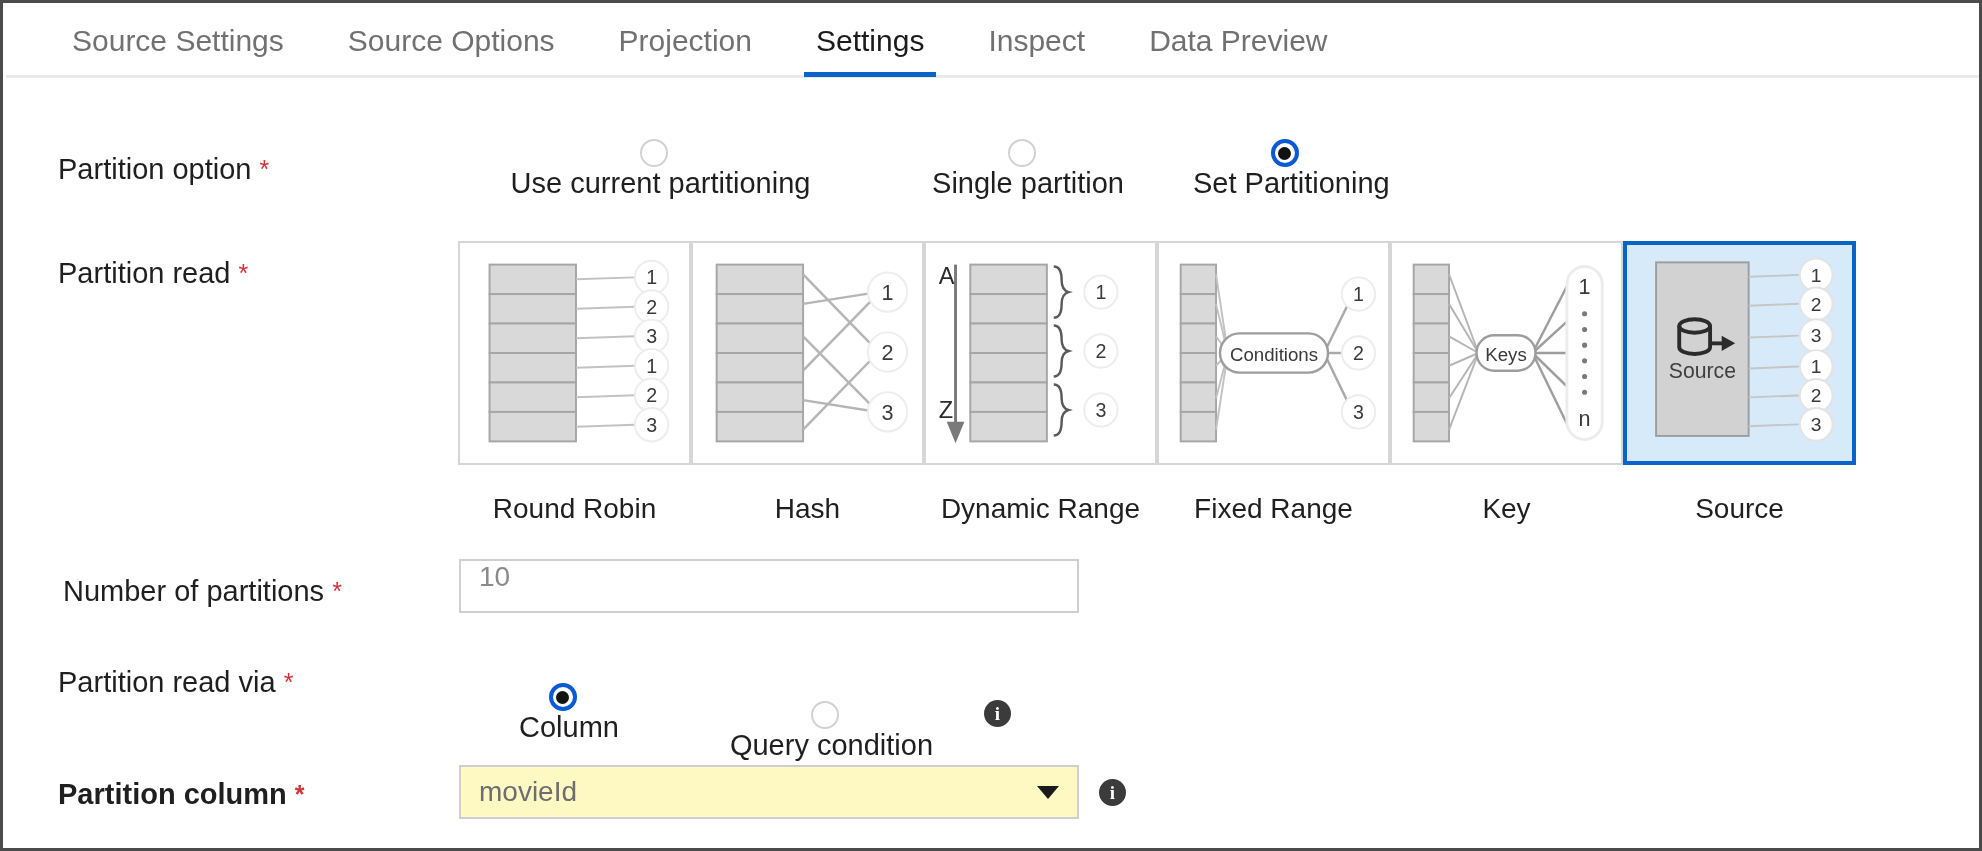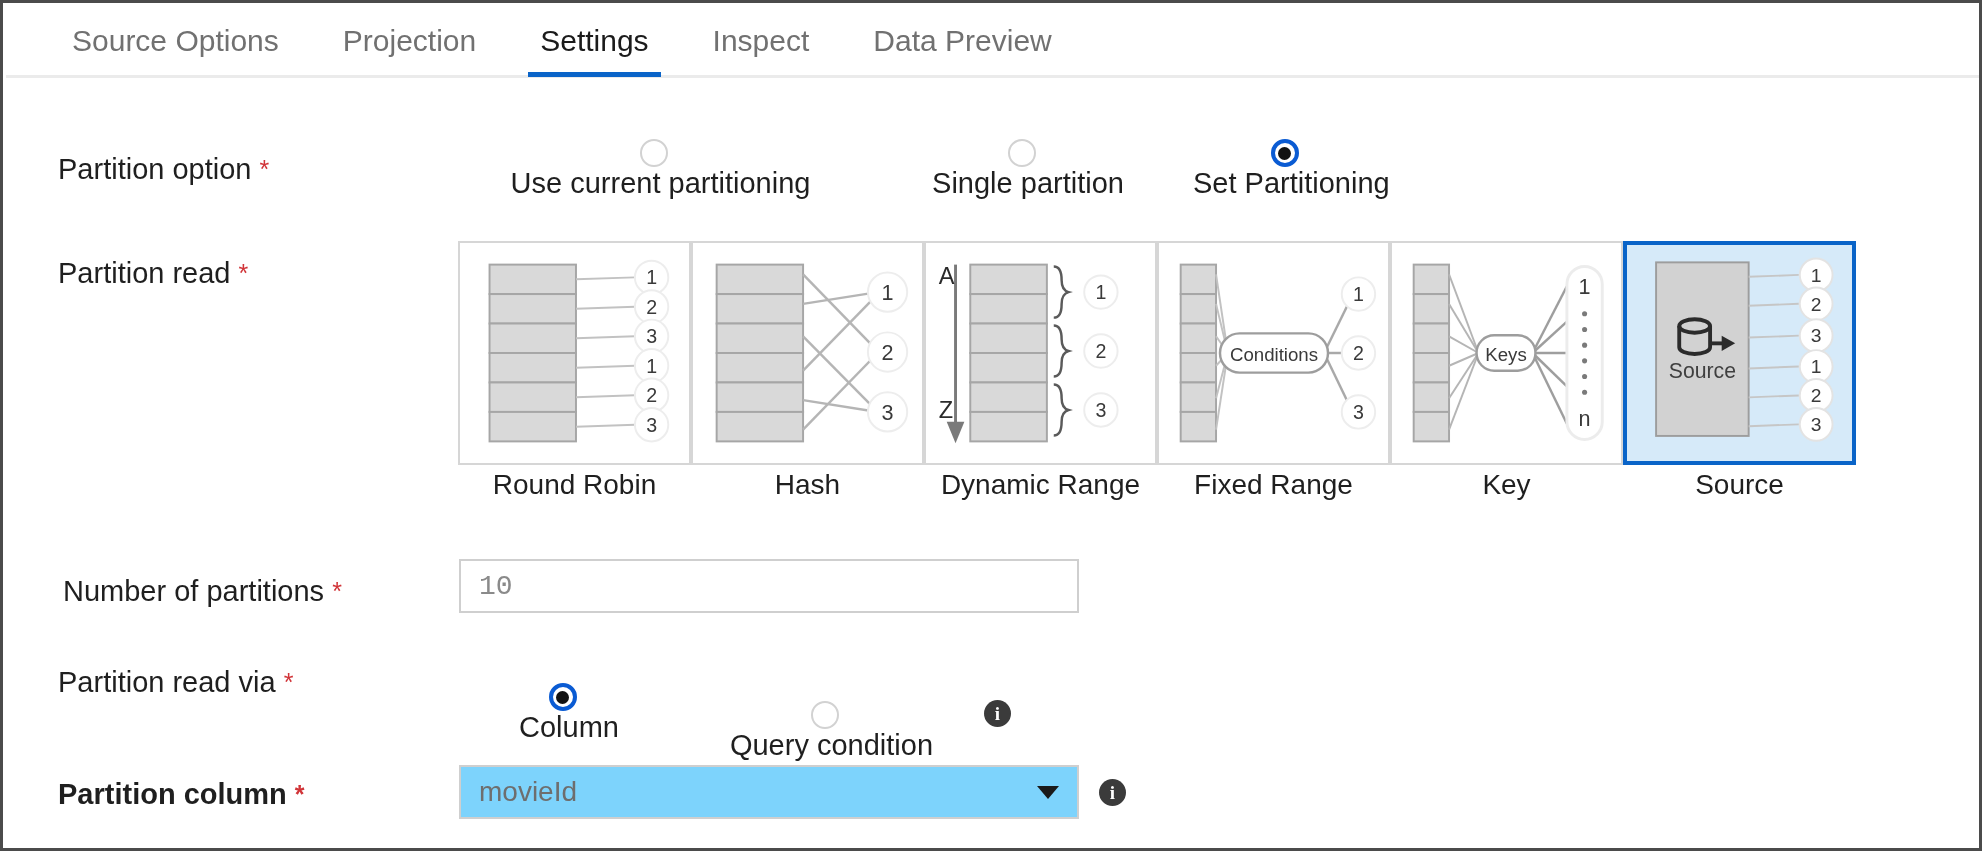--- a/index.html
+++ b/index.html
@@ -104,31 +104,30 @@
     font-family: "Liberation Serif", serif;
     flex: 0 0 auto;
     cursor: pointer;
   }
 
   
   .textbox {
     position: absolute;
     border: 2px solid #cfcfcf;
     background: #ffffff;
-    display: flex; align-items: center;
+    display: flex; 
     padding: 0 18px;
     font-size: 28px;
     color: #8a8a8a;
     cursor: text;
-    font-family: Liberation Mono, monospace;
   }
   .selectbox {
     position: absolute;
     border: 2px solid #cfcfcf;
-    background: #7dd3fc;
+    background: #fef9c3;
     display: flex; align-items: center;
     justify-content: space-between;
     padding: 0 18px;
     font-size: 28px;
     color: #6e6e6e;
     cursor: pointer;
   }
   .caret {
     width: 0; height: 0;
     border-left: 11px solid transparent;
@@ -153,34 +152,37 @@
     border: 2px solid #d6d6d6;
     background: #ffffff;
     position: relative;
     overflow: hidden;
   }
   .card.selected .card-box {
     border: 4px solid #0a64c8;
     background: #d6eaf9;
   }
   .card-label {
-    margin-top: 4px;
+    margin-top: 28px;
     font-size: 28px;
     color: #1f1f1f;
     text-align: center;
     white-space: nowrap;
   }
   .card-box svg { display: block; width: 100%; height: 100%; }
 </style>
 </head>
 <body>
 
 <div class="frame">
 
   <div class="tabbar">
+    <div class="tab">
+        <span>Source Settings</span>
+      </div>
     <div class="tab">
         <span>Source Options</span>
       </div>
     <div class="tab">
         <span>Projection</span>
       </div>
     <div class="tab active">
         <span>Settings</span>
       </div>
     <div class="tab">

